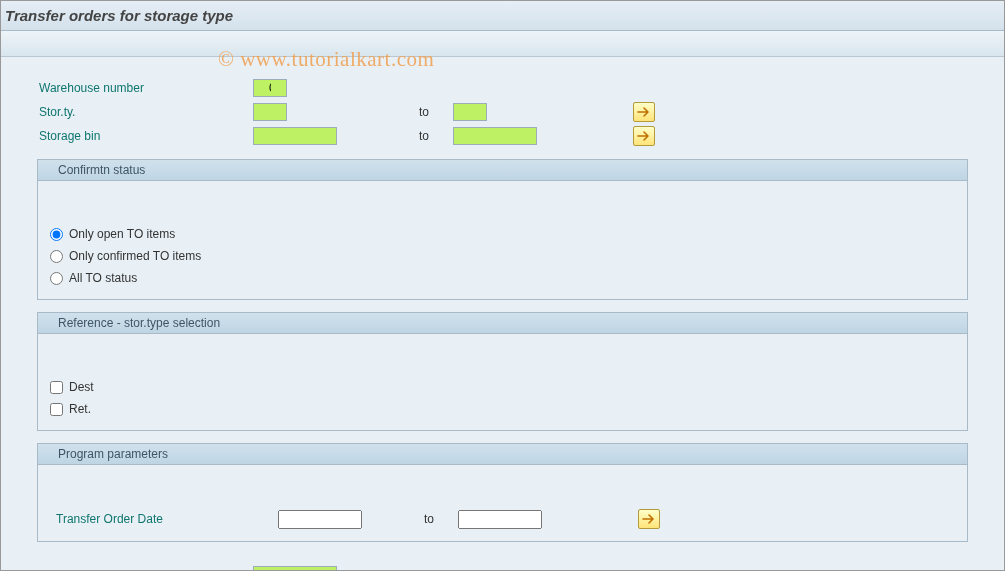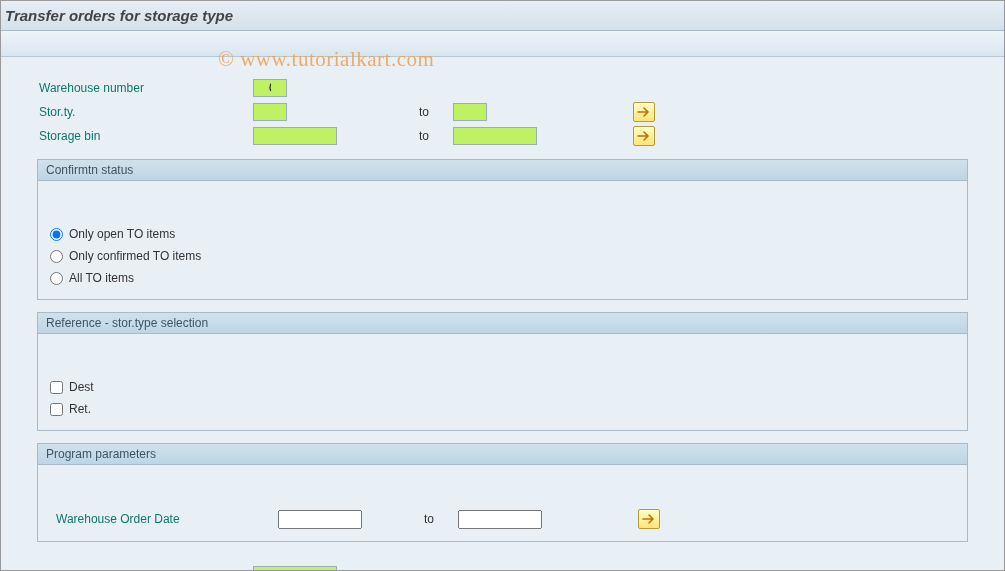--- a/index.html
+++ b/index.html
@@ -87,21 +87,21 @@
 
     .group {
       border: 1px solid #a8bac8;
       background: #e8f0f6;
       margin: 12px 24px 8px 24px;
       padding: 0 0 8px 0;
     }
     .group-title {
       background: linear-gradient(to bottom, #d0e1ec 0%, #bfd5e4 100%);
       border-bottom: 1px solid #a8bac8;
-      padding: 3px 8px;
+      padding: 3px 20px;
       color: #3f5566;
       font-size: 12px;
     }
     .group-body {
       padding: 6px 10px 2px 10px;
       margin-top: 36px;
     }
     .opt-row {
       display: flex;
       align-items: center;
@@ -183,21 +183,21 @@
       <div class="opt-row">
         <input type="radio" name="conf" id="r1" checked="" style="">
         <label for="r1">Only open TO items</label>
       </div>
       <div class="opt-row">
         <input type="radio" name="conf" id="r2" style="">
         <label for="r2">Only confirmed TO items</label>
       </div>
       <div class="opt-row">
         <input type="radio" name="conf" id="r3" style="">
-        <label for="r3">All TO items</label>
+        <label for="r3">All TO status</label>
       </div>
     </div>
   </div>
 
   <div class="group">
     <div class="group-title">Reference - stor.type selection</div>
     <div class="group-body">
       <div class="opt-row">
         <input type="checkbox" id="c2" style="">
         <label for="c2">Dest</label>
@@ -206,21 +206,21 @@
         <input type="checkbox" id="c3" style="">
         <label for="c3">Ret.</label>
       </div>
     </div>
   </div>
 
   <div class="group">
     <div class="group-title">Program parameters</div>
     <div class="group-body">
       <div class="pp-row">
-        <div class="label">Warehouse Order Date</div>
+        <div class="label">Transfer Order Date</div>
         <div style="width:120px; display:flex;">
           <input type="text" class="in-mid" style="">
         </div>
         <div class="to-lbl">to</div>
         <div style="width:140px; display:flex;">
           <input type="text" class="in-mid" style="">
         </div>
         <div class="spacer"></div>
         <div class="col-btn">
           <button class="multsel-btn">

